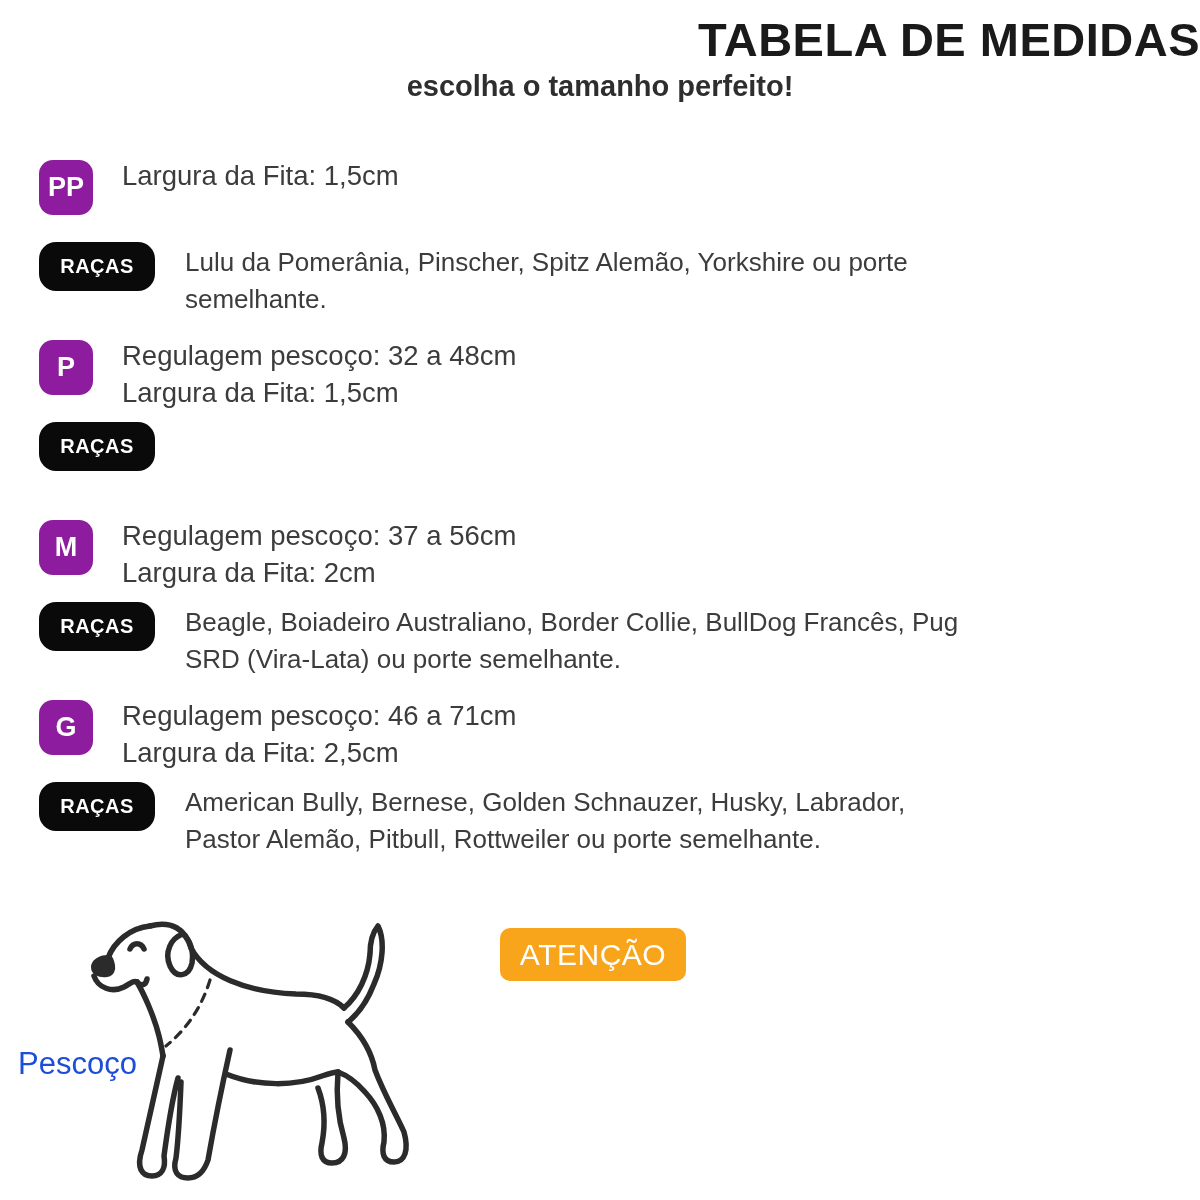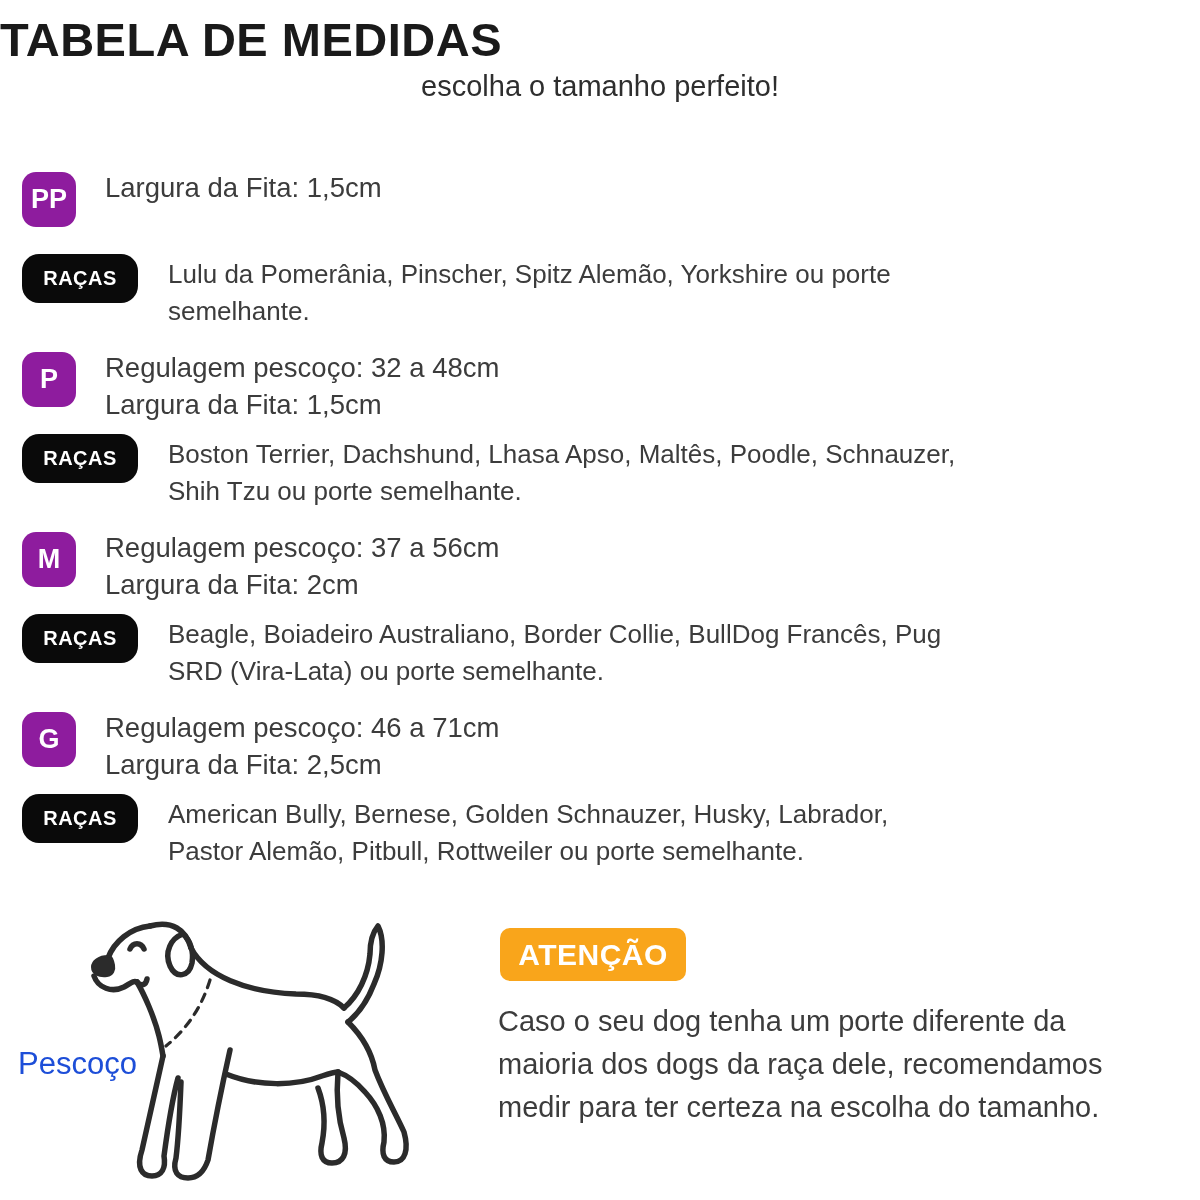--- a/index.html
+++ b/index.html
@@ -6,30 +6,30 @@
   .page{
     position:relative;
     width:1200px;height:1200px;
     background:#ffffff;
     font-family:"Liberation Sans",sans-serif;
     color:#3c3c3c;
     overflow:hidden;
   }
   .title{
     position:absolute;top:12px;left:0;width:1200px;
-    text-align:left;
+    text-align:right;
     font-size:47px;font-weight:700;letter-spacing:0.5px;
     color:#1a1a1a;
   }
   .subtitle{
     position:absolute;top:70px;left:0;width:1200px;
     text-align:center;
-    font-size:29px;font-weight:400;color:#2e2e2e;
+    font-size:29px;font-weight:700;color:#2e2e2e;
   }
-  .size-row{position:absolute;left:0;width:969px;height:180px;margin-top:12px;}
+  .size-row{position:absolute;left:17px;width:969px;height:180px;}
   .size-badge{
     position:absolute;left:22px;top:0;
     width:54px;height:55px;border-radius:14px;
     background:#8E1C9E;
     color:#ffffff;font-size:27px;font-weight:700;
     display:flex;align-items:center;justify-content:center;
   }
   .size-info{position:absolute;left:105px;top:-3px;font-size:27.5px;line-height:37px;color:#3c3c3c;}
   .racas-badge{
     position:absolute;left:22px;top:82px;
@@ -42,21 +42,21 @@
     position:absolute;left:168px;top:84px;
     font-size:26px;line-height:37px;color:#3c3c3c;
     white-space:pre-line;
   }
   .dog-svg{position:absolute;left:86px;top:916px;}
   .pescoco{position:absolute;left:18px;top:1046px;font-size:31px;color:#1d4ed8;}
   .atencao-badge{
     position:absolute;left:500px;top:928px;
     width:186px;height:53px;border-radius:10px;
     background:#F9A51B;
-    color:#ffffff;font-size:30px;font-weight:700;letter-spacing:0.5px;
+    color:#ffffff;font-size:30px;font-weight:400;letter-spacing:0.5px;
     display:flex;align-items:center;justify-content:center;
   }
   .atencao-text{
     position:absolute;left:498px;top:1000px;width:700px;
     font-size:29px;line-height:43px;color:#3c3c3c;
     white-space:pre-line;
   }
 </style>
 </head>
 <body>
@@ -75,22 +75,20 @@
     <div class="breeds">Lulu da Pomerânia, Pinscher, Spitz Alemão, Yorkshire ou porte semelhante.</div>
   </section>
 
   <section class="size-row" style="top:340px">
     <div class="size-badge">P</div>
     <div class="size-info">
       <div>Regulagem pescoço: 32 a 48cm</div>
       <div>Largura da Fita: 1,5cm</div>
     </div>
     <div class="racas-badge">RAÇAS</div>
-    <div class="breeds">Boston Terrier, Dachshund, Lhasa Apso, Maltês, Poodle, Schnauzer,
-Shih Tzu ou porte semelhante.</div>
   </section>
 
   <section class="size-row" style="top:520px">
     <div class="size-badge">M</div>
     <div class="size-info">
       <div>Regulagem pescoço: 37 a 56cm</div>
       <div>Largura da Fita: 2cm</div>
     </div>
     <div class="racas-badge">RAÇAS</div>
     <div class="breeds">Beagle, Boiadeiro Australiano, Border Collie, BullDog Francês, Pug
@@ -123,17 +121,14 @@
     <path d="M140 158 C172 171 210 170 236 160 C242 158 248 156 252 156"></path>
     <path d="M51 66 C58 78 68 100 73 120 C75 128 76 134 77 140"></path>
     <path d="M77 140 C70 172 62 206 56 234 C50 252 56 260 66 260 C76 260 80 252 78 240 C82 210 86 184 92 162"></path>
     <path d="M95 166 C94 192 93 218 90 242 C86 256 92 262 102 262 C112 262 118 256 122 244 C128 210 136 170 144 134"></path>
     <path stroke-width="3.2" stroke-dasharray="8 7" d="M124 64 C116 90 102 112 80 130"></path>
   </svg>
 
   <div class="pescoco">Pescoço</div>
 
   <div class="atencao-badge">ATENÇÃO</div>
-  <div class="atencao-text">Caso o seu dog tenha um porte diferente da
-maioria dos dogs da raça dele, recomendamos
-medir para ter certeza na escolha do tamanho.</div>
 
 </div>
 
 </body></html>

